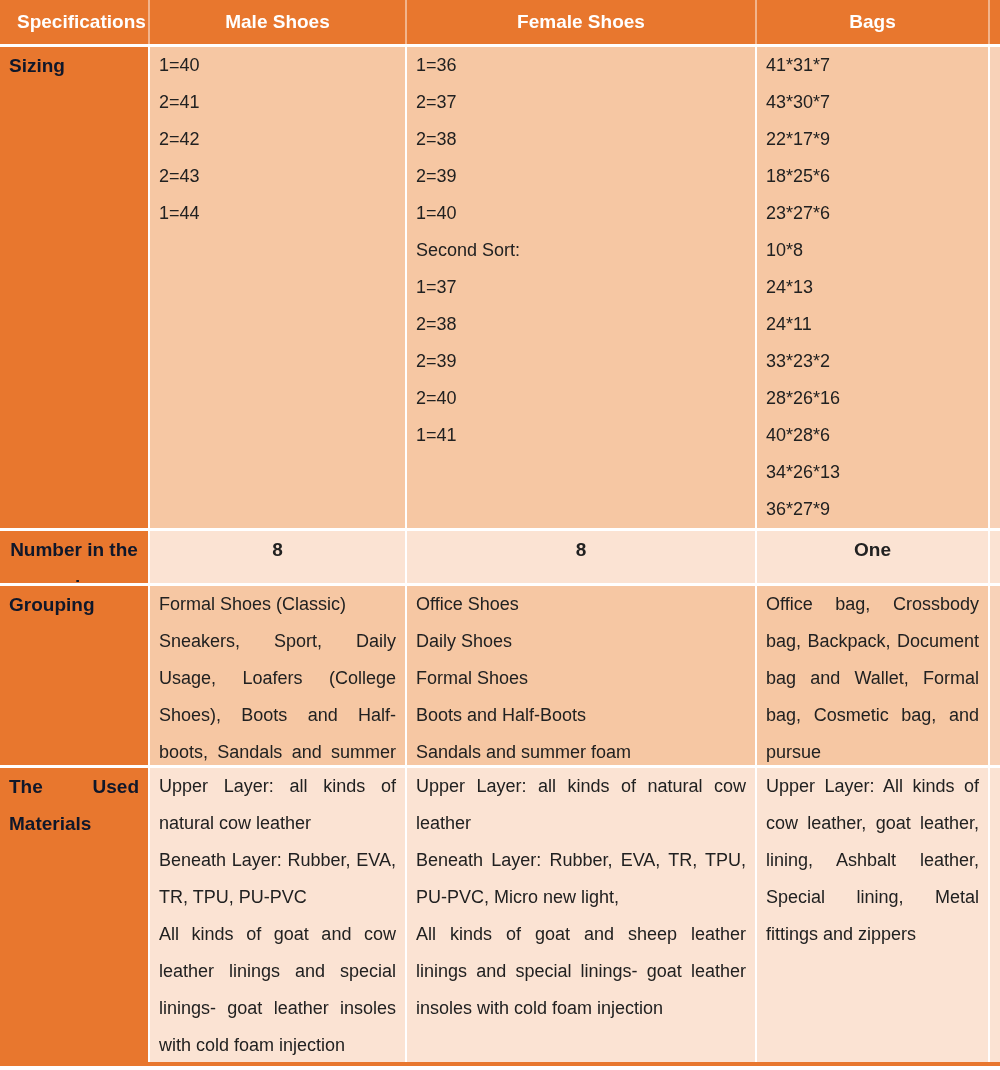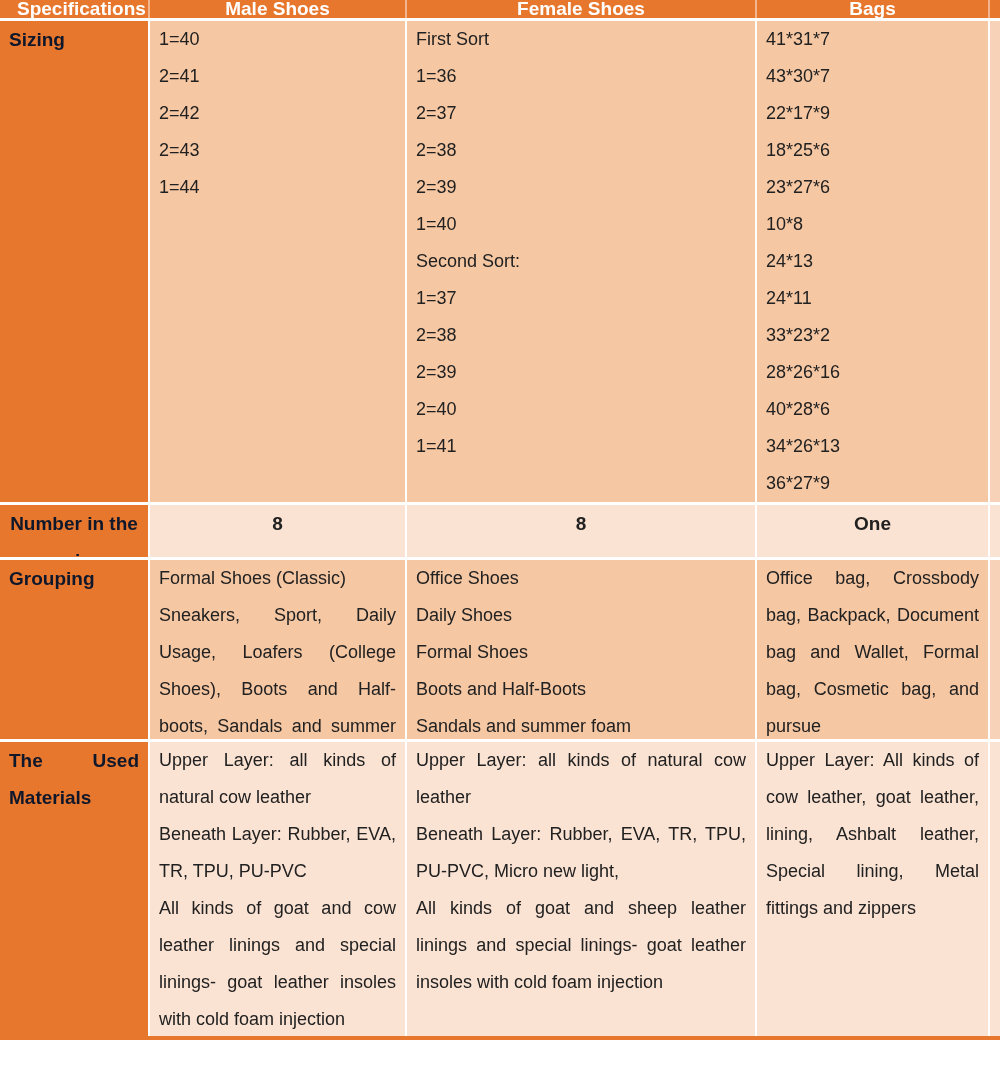--- a/index.html
+++ b/index.html
@@ -13,21 +13,21 @@
   .row-sep{border-bottom:3px solid #ffffff;}
   .cell{box-sizing:border-box;overflow:hidden;padding:0 9px;}
   .col-spec{width:150px;}
   .col-male{width:257px;}
   .col-female{width:350px;}
   .col-bags{width:233px;}
   .col-edge{width:10px;padding:0;}
   .vline{border-right:2px solid #ffffff;}
   .hline{border-right:2px solid rgba(255,255,255,0.45);}
 
-  .header-row{height:21px;background:#E8772E;justify-content:center;}
+  .header-row{height:47px;background:#E8772E;justify-content:center;}
   .header-row .cell{
     color:#ffffff;font-weight:bold;font-size:19px;line-height:28px;
     display:flex;align-items:center;justify-content:center;
   }
   .header-row .col-spec{justify-content:flex-start;padding-left:17px;}
 
   .rowhead{background:#E8772E;color:#0f172a;font-weight:bold;font-size:19px;}
   .rowhead.center{text-align:center;}
   .rowhead.justify{text-align:justify;}
 
@@ -64,21 +64,20 @@
     <div class="row row-sizing row-sep band-a">
       <div class="cell rowhead col-spec vline">Sizing</div>
       <div class="cell body col-male vline">
           <p class="line">1=40</p>
           <p class="line">2=41</p>
           <p class="line">2=42</p>
           <p class="line">2=43</p>
           <p class="line">1=44</p>
         </div>
       <div class="cell body col-female vline">
-          <p class="line">First Sort</p>
           <p class="line">1=36</p>
           <p class="line">2=37</p>
           <p class="line">2=38</p>
           <p class="line">2=39</p>
           <p class="line">1=40</p>
           <p class="line">Second Sort:</p>
           <p class="line">1=37</p>
           <p class="line">2=38</p>
           <p class="line">2=39</p>
           <p class="line">2=40</p>

